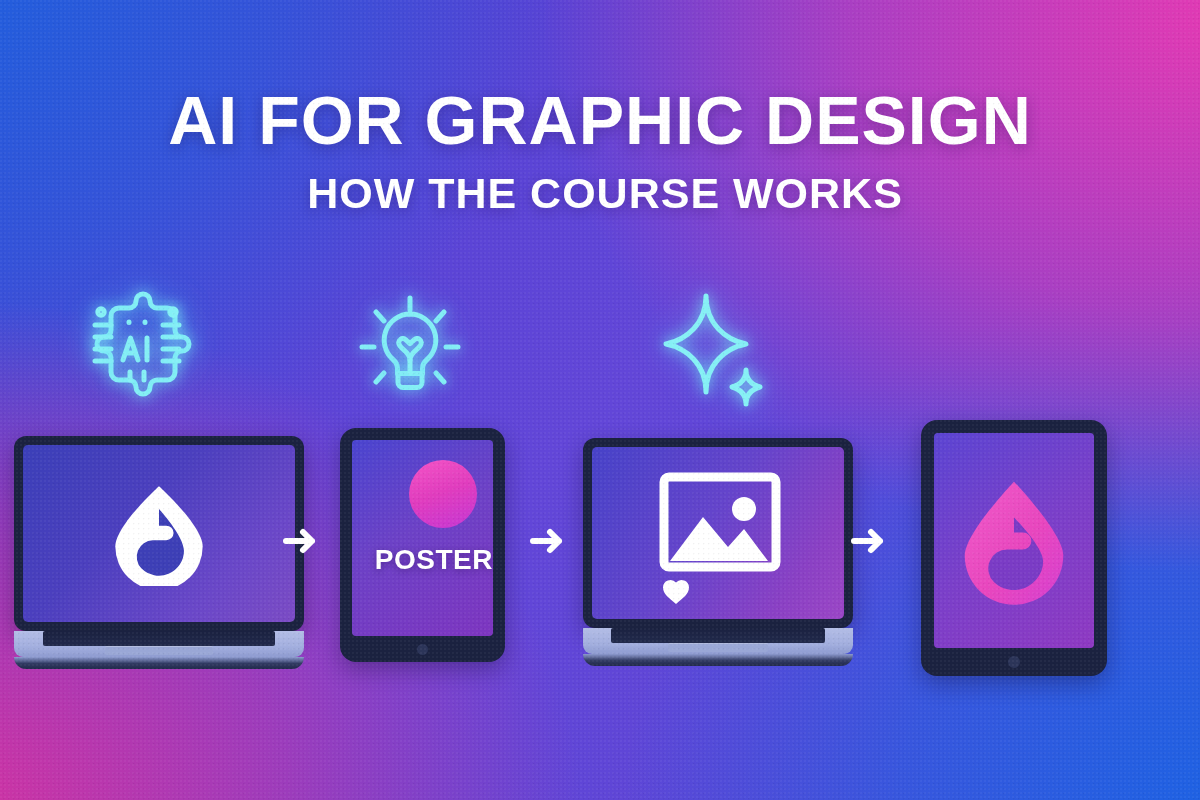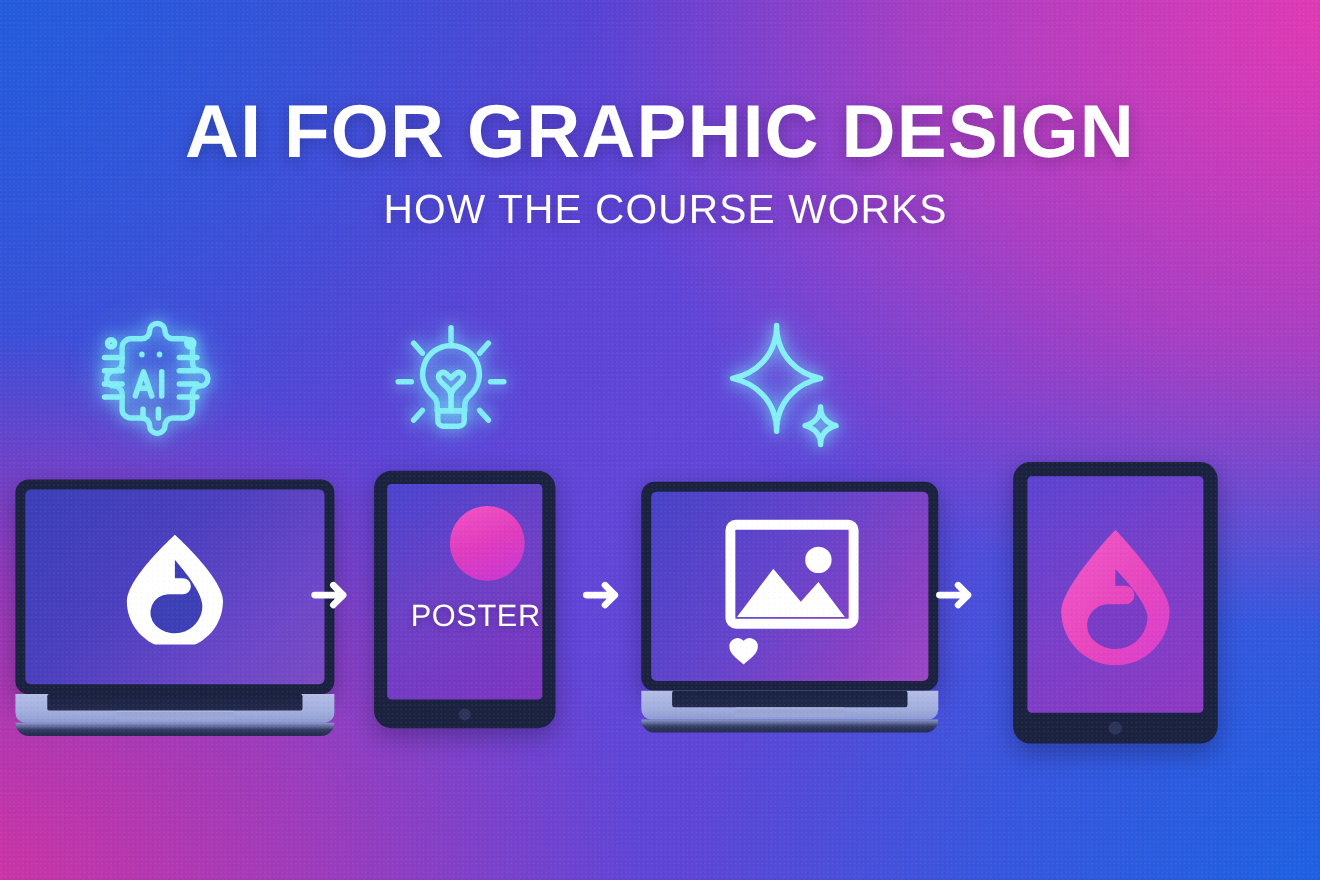--- a/index.html
+++ b/index.html
@@ -32,21 +32,21 @@
 
   
   .titles { position:absolute; left:0; right:0; top:86px; text-align:center; }
   .title-main {
     font-size:68px; font-weight:bold; color:#ffffff; letter-spacing:1px;
     line-height:1.0; text-shadow:0 3px 14px rgba(30,12,70,.30);
     font-family:"Liberation Sans", sans-serif; white-space:nowrap;
   }
   .title-sub {
     margin-top:18px;
-    font-size:37px; font-weight:normal; color:#ffffff; letter-spacing:1px;
+    font-size:43px; font-weight:bold; color:#ffffff; letter-spacing:1px;
     line-height:1.0; text-shadow:0 3px 12px rgba(30,12,70,.28);
     white-space:nowrap;
     margin-left:10px;
   }
 
   
   .neon { position:absolute; }
   .neon svg { display:block; overflow:visible; }
   .neon .stroke { fill:none; stroke:#86f0f5; stroke-width:5; stroke-linecap:round; stroke-linejoin:round;
                   filter:drop-shadow(0 0 7px rgba(120,235,248,.85)) drop-shadow(0 0 16px rgba(90,200,255,.45)); }
@@ -93,22 +93,22 @@
   .scr-1 { background:linear-gradient(135deg,#3b3fb8 0%, #4b3fbe 40%, #6a47c8 75%, #7b4bc4 100%); }
   .scr-2 { background:linear-gradient(150deg,#4a44cf 0%, #6c41c6 45%, #7d35c0 100%); }
   .scr-3 { background:linear-gradient(125deg,#4742c8 0%, #6444cb 45%, #8a40c4 80%, #9b46c6 100%); }
   .scr-4 { background:linear-gradient(145deg,#5b44d2 0%, #7a3fc9 50%, #8e39c2 100%); }
 
   .arrow { position:absolute; }
   .arrow svg { display:block; }
   .arrow path { fill:none; stroke:#ffffff; stroke-width:6; stroke-linecap:round; stroke-linejoin:round; }
 
   .poster-word {
-    position:absolute; left:0; right:0; top:104px; text-align:center;
-    color:#fff; font-weight:normal; font-size:28px; letter-spacing:.5px;
+    position:absolute; left:0; right:0; top:104px; text-align:right;
+    color:#fff; font-weight:bold; font-size:28px; letter-spacing:.5px;
     text-shadow:0 2px 7px rgba(30,10,60,.35);
     padding-left:20px;
   }
   .poster-dot {
     position:absolute; right:16px; top:20px; width:68px; height:68px; border-radius:50%;
     background:linear-gradient(160deg,#f454c6 0%, #e03cbe 48%, #c637d4 100%);
   }
 </style>
 </head>
 <body>

